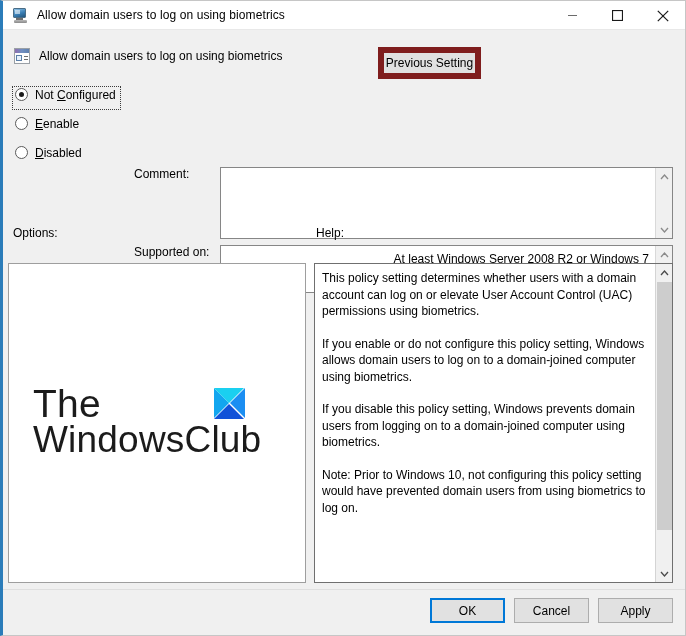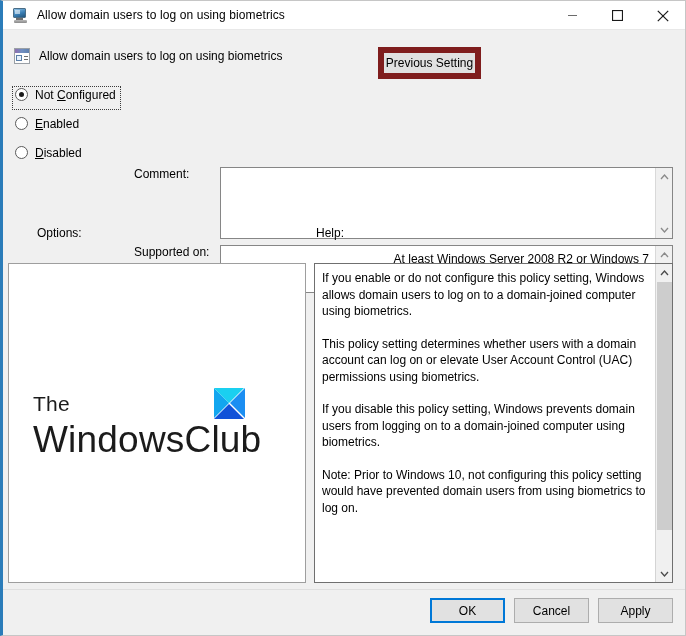--- a/index.html
+++ b/index.html
@@ -166,21 +166,21 @@
     font-size: 12px; color: #000; white-space: nowrap;
   }
   .radio-label u { text-decoration: underline; }
 
   .field-label {
     position: absolute;
     font-size: 12px; color: #000;
   }
   .lbl-comment { left: 131px; top: 86px; }
   .lbl-supported { left: 131px; top: 164px; }
-  .lbl-options { left: 10px; top: 225px; margin-left: 24px; }
+  .lbl-options { left: 10px; top: 225px; }
   .lbl-help { left: 313px; top: 225px; }
 
   .textbox {
     position: absolute;
     background: #ffffff;
     border: 1px solid #868686;
     display: flex;
     text-align: right;
   }
   .tb-body {
@@ -218,21 +218,21 @@
     background: #ffffff;
     border: 1px solid #9e9e9e;
     overflow: hidden;
   }
   .logo-wrap {
     position: absolute;
     left: 24px; top: 122px;
     width: 250px;
   }
   .logo-line1 {
-    font-size: 21px;
+    font-size: 39px;
     color: #1b1b1b;
     line-height: 36px;
     letter-spacing: .2px;
     font-weight: 400;
   }
   .logo-line2 {
     font-size: 37px;
     color: #1b1b1b;
     line-height: 36px;
     letter-spacing: .2px;
@@ -386,21 +386,21 @@
 
     <div class="radios">
 
       <div class="radio-row checked focused">
         <span class="radio-mark"></span>
         <span class="radio-label"><span>Not </span><u>C</u><span>onfigured</span></span>
       </div>
 
       <div class="radio-row">
         <span class="radio-mark"></span>
-        <span class="radio-label"><span></span><u>E</u><span>nabled</span></span>
+        <span class="radio-label"><span></span><u>E</u><span>enable</span></span>
       </div>
 
       <div class="radio-row">
         <span class="radio-mark"></span>
         <span class="radio-label"><span></span><u>D</u><span>isabled</span></span>
       </div>
 
     </div>
 
     <div class="field-label lbl-comment">Comment:</div>
@@ -450,22 +450,22 @@
         <i class="tri-left"></i>
         <i class="tri-right"></i>
         <i class="tri-top"></i>
         <i class="tri-bottom"></i>
       </div>
     </div>
   </div>
 
   <div class="help-panel">
     <div class="help-text">
+      <p>This policy setting determines whether users with a domain account can log on or elevate User Account Control (UAC) permissions using biometrics.</p>
       <p>If you enable or do not configure this policy setting, Windows allows domain users to log on to a domain-joined computer using biometrics.</p>
-      <p>This policy setting determines whether users with a domain account can log on or elevate User Account Control (UAC) permissions using biometrics.</p>
       <p>If you disable this policy setting, Windows prevents domain users from logging on to a domain-joined computer using biometrics.</p>
       <p>Note: Prior to Windows 10, not configuring this policy setting would have prevented domain users from using biometrics to log on.</p>
     </div>
     <div class="help-sb">
       <div class="sb-arrow sb-up">
         <svg width="9" height="6" viewBox="0 0 9 6">
             <path d="M1 5 L4.5 1 L8 5" fill="none" stroke="#4a4a4a" stroke-width="1.3"></path>
           </svg>
       </div>
       <div class="help-thumb"></div>

